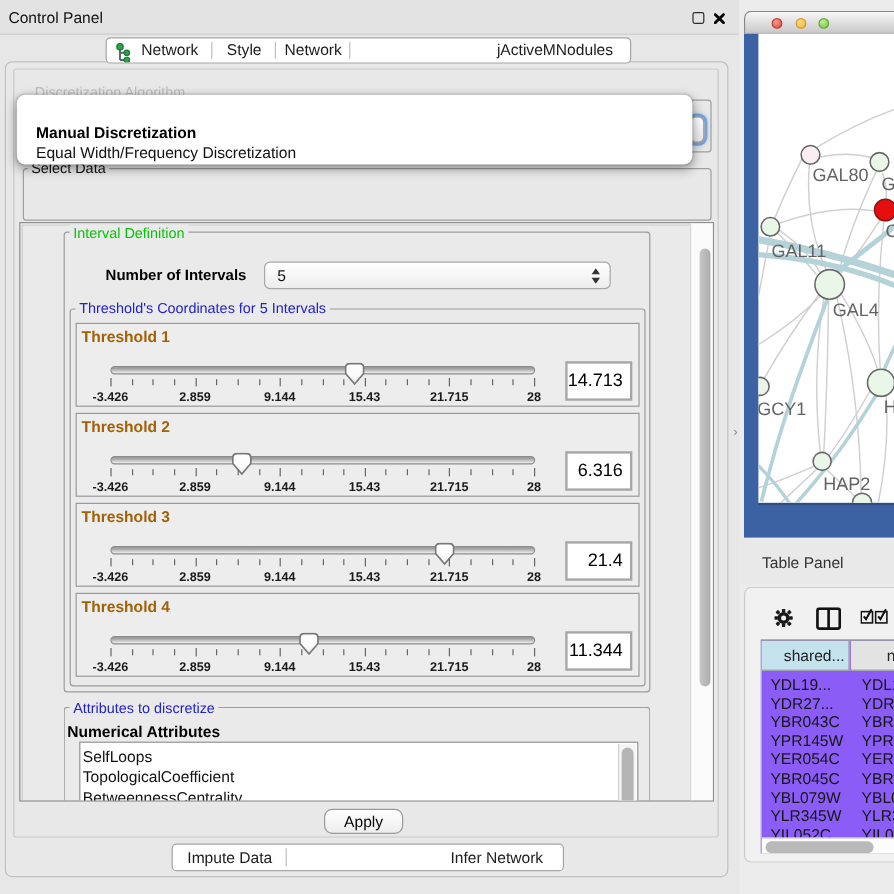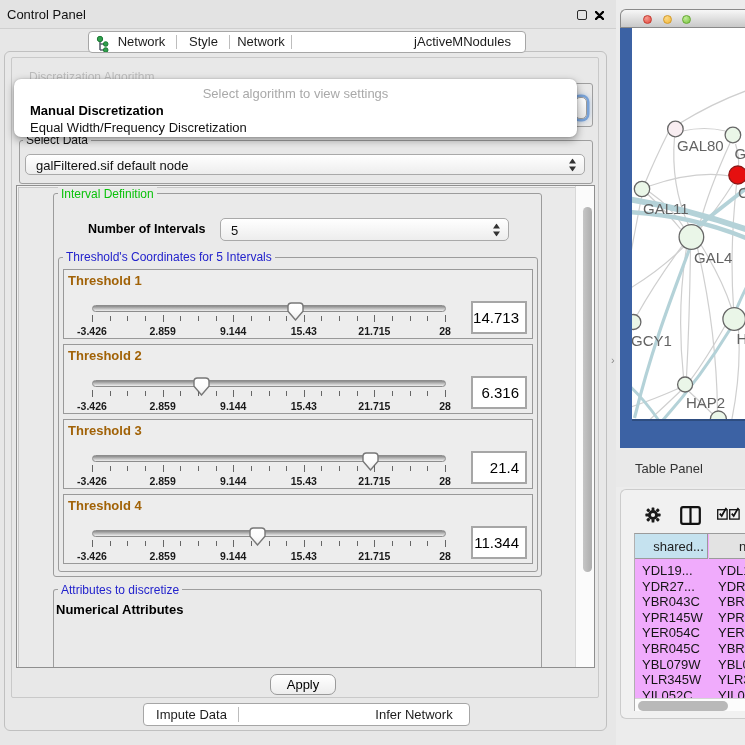--- a/index.html
+++ b/index.html
@@ -83,21 +83,21 @@
   background:linear-gradient(#f7f7f7,#c9c9c9); border:1px solid #8a8a8a; border-right:none;
   border-radius:6px 0 0 0; }
 .light { position:absolute; top:4.5px; width:9px; height:9px; border-radius:50%; }
 #netbody { position:absolute; left:0; top:19px; width:125px; height:420px; background:#3c62a4; }
 #canvshadow { position:absolute; left:11.5px; top:391px; width:113.5px; height:2px; background:#2e4d80; }
 #canvas { position:absolute; left:11.5px; top:19px; width:113.5px; height:391px; background:#fff; }
 #tpanelbar { position:absolute; left:616px; top:450px; width:129px; height:37px; background:#e9e9e9; }
 #tpouter { left:620px; top:489px; width:125px; height:230px; background:#f1f1f1;
   border:1px solid #ccc; border-radius:6px 0 0 6px; border-right:none; }
 #dattable { position:absolute; left:13px; top:43px; width:112px; height:178px;
-  border-left:1px solid #b0b0b0; border-top:1px solid #9b9b9b; background:#f0abfc; overflow:hidden; }
+  border-left:1px solid #b0b0b0; border-top:1px solid #9b9b9b; background:#8b5cf6; overflow:hidden; }
 .hcell { position:absolute; top:0; height:25px; font-size:13px; color:#222; line-height:25px; }
 .trow { position:absolute; font-size:13px; color:#151515; white-space:nowrap; }
 </style>
 </head>
 <body>
 <div id="page">
 
   <div id="cpwin" class="abs"></div>
   <div id="cptitle" class="abs">
     <div class="t">Control Panel</div>
@@ -124,27 +124,20 @@
 
   <div class="group" style="left:19px; top:83px; width:574px; height:44px;"></div>
   <div class="gtitle" style="left:26px; top:70px; color:#bcbcbc; background:transparent;">Discretization Algorithm</div>
 
   <div class="abs" style="left:575px; top:97px; width:12px; height:22px; border-radius:5px;
        box-shadow:0 0 0 2.5px rgba(116,158,213,0.95), 0 0 4px 3px rgba(116,158,213,0.4);
        background:linear-gradient(#fff,#e8e8e8); border:1px solid #9a9a9a;"></div>
 
   <div class="group" style="left:19px; top:140px; width:574px; height:44px;"></div>
   <div class="gtitle" style="left:23px; top:133px; color:#111;">Select Data</div>
-  <div class="combo" style="left:25px; top:154px; width:560px; height:21px;">
-    <span class="ctext">galFiltered.sif default node</span>
-    <svg class="arrows" viewBox="0 0 9 13">
-        <path d="M4.5 0 L8 5 H1 Z" fill="#333"></path>
-        <path d="M4.5 13 L8 8 H1 Z" fill="#333"></path>
-      </svg>
-  </div>
 
   <div id="scrollpane" class="abs">
 
     <div class="group" style="left:36px; top:7px; width:489px; height:384px; border-color:#9c9c9c;"></div>
     <div class="gtitle" style="left:41px; top:1px; color:#0ac20a; background:#eaeaea;">Interval Definition</div>
     <div class="abs" style="left:71px; top:36px; font-size:12.5px; font-weight:bold; color:#000;">Number of Intervals</div>
     <div class="combo" style="left:203px; top:32px; width:289px; height:23px;">
       <span class="ctext">5</span>
       <svg class="arrows" viewBox="0 0 9 13">
           <path d="M4.5 0 L8 5 H1 Z" fill="#333"></path>
@@ -320,27 +313,34 @@
         <div class="tlab" style="left:169.2px;">9.144</div>
         <div class="tlab" style="left:239.8px;">15.43</div>
         <div class="tlab" style="left:310.4px;">21.715</div>
         <div class="tlab" style="left:381.0px;">28</div>
       <div class="vbox">11.344</div>
     </div>
 
     <div class="group" style="left:36px; top:403px; width:489px; height:80px; border-bottom:none;"></div>
     <div class="gtitle" style="left:41px; top:397px; color:#2222cc; background:#eaeaea;">Attributes to discretize</div>
     <div class="abs" style="left:39px; top:416px; font-size:13px; font-weight:bold; color:#000;">Numerical Attributes</div>
+    <div id="listpane" class="abs">
+      <div class="item" style="top:4px;">SelfLoops</div>
+      <div class="item" style="top:21px;">TopologicalCoefficient</div>
+      <div class="item" style="top:38px;">BetweennessCentrality</div>
+      <div id="listvsb">
+          <div class="thumb"></div>
+        </div>
+    </div>
     <div id="vsb">
         <div class="thumb"></div>
       </div>
   </div>
 
   <div id="popup" class="abs">
-    <div class="ph">Select algorithm to view settings</div>
     <div class="i1">Manual Discretization</div>
     <div class="i2">Equal Width/Frequency Discretization</div>
   </div>
 
   <div id="applybtn" class="abs">Apply</div>
 
   <div id="bottabs" class="seg">
     <div style="width:95px;">Impute Data</div>
     <div class="sel" style="width:120px;">Discretize Data</div>
     <div style="width:110px;">Infer Network</div>

